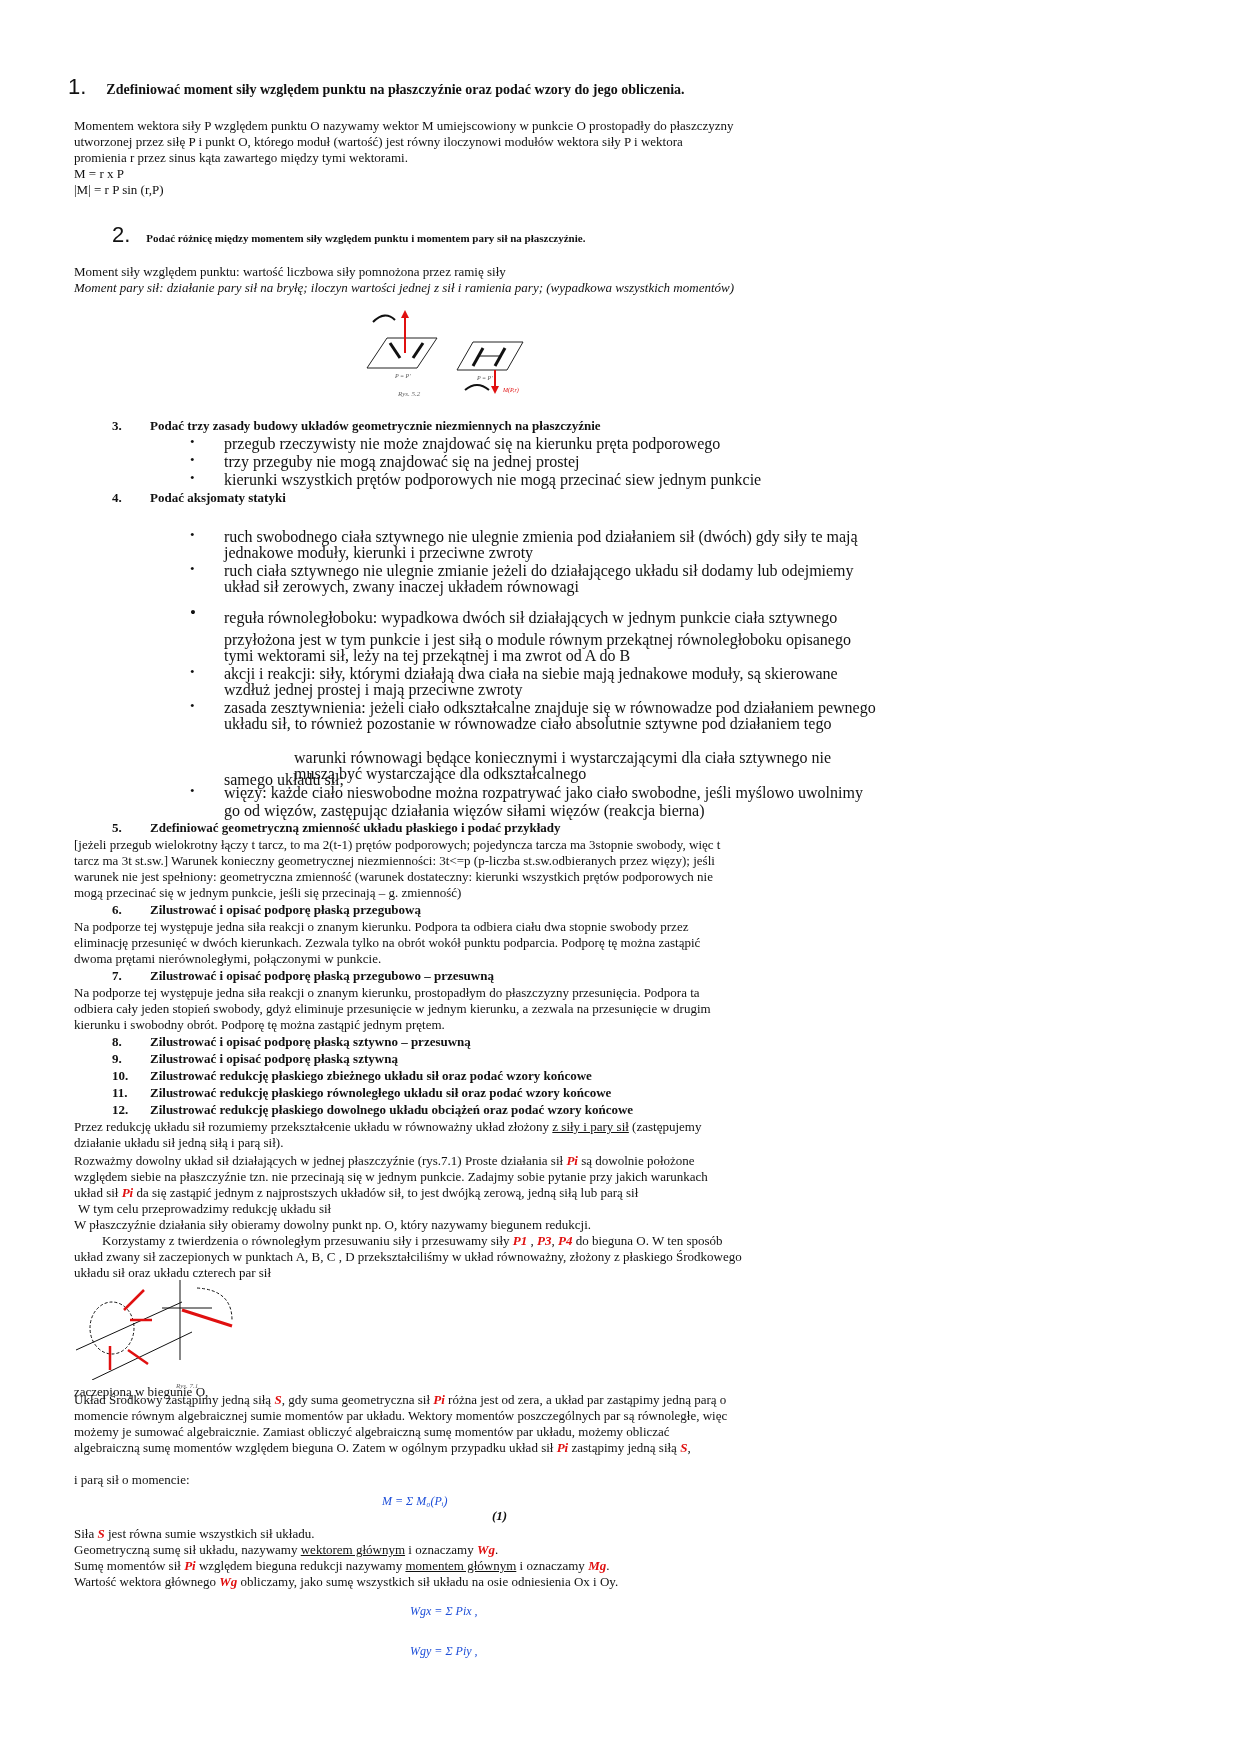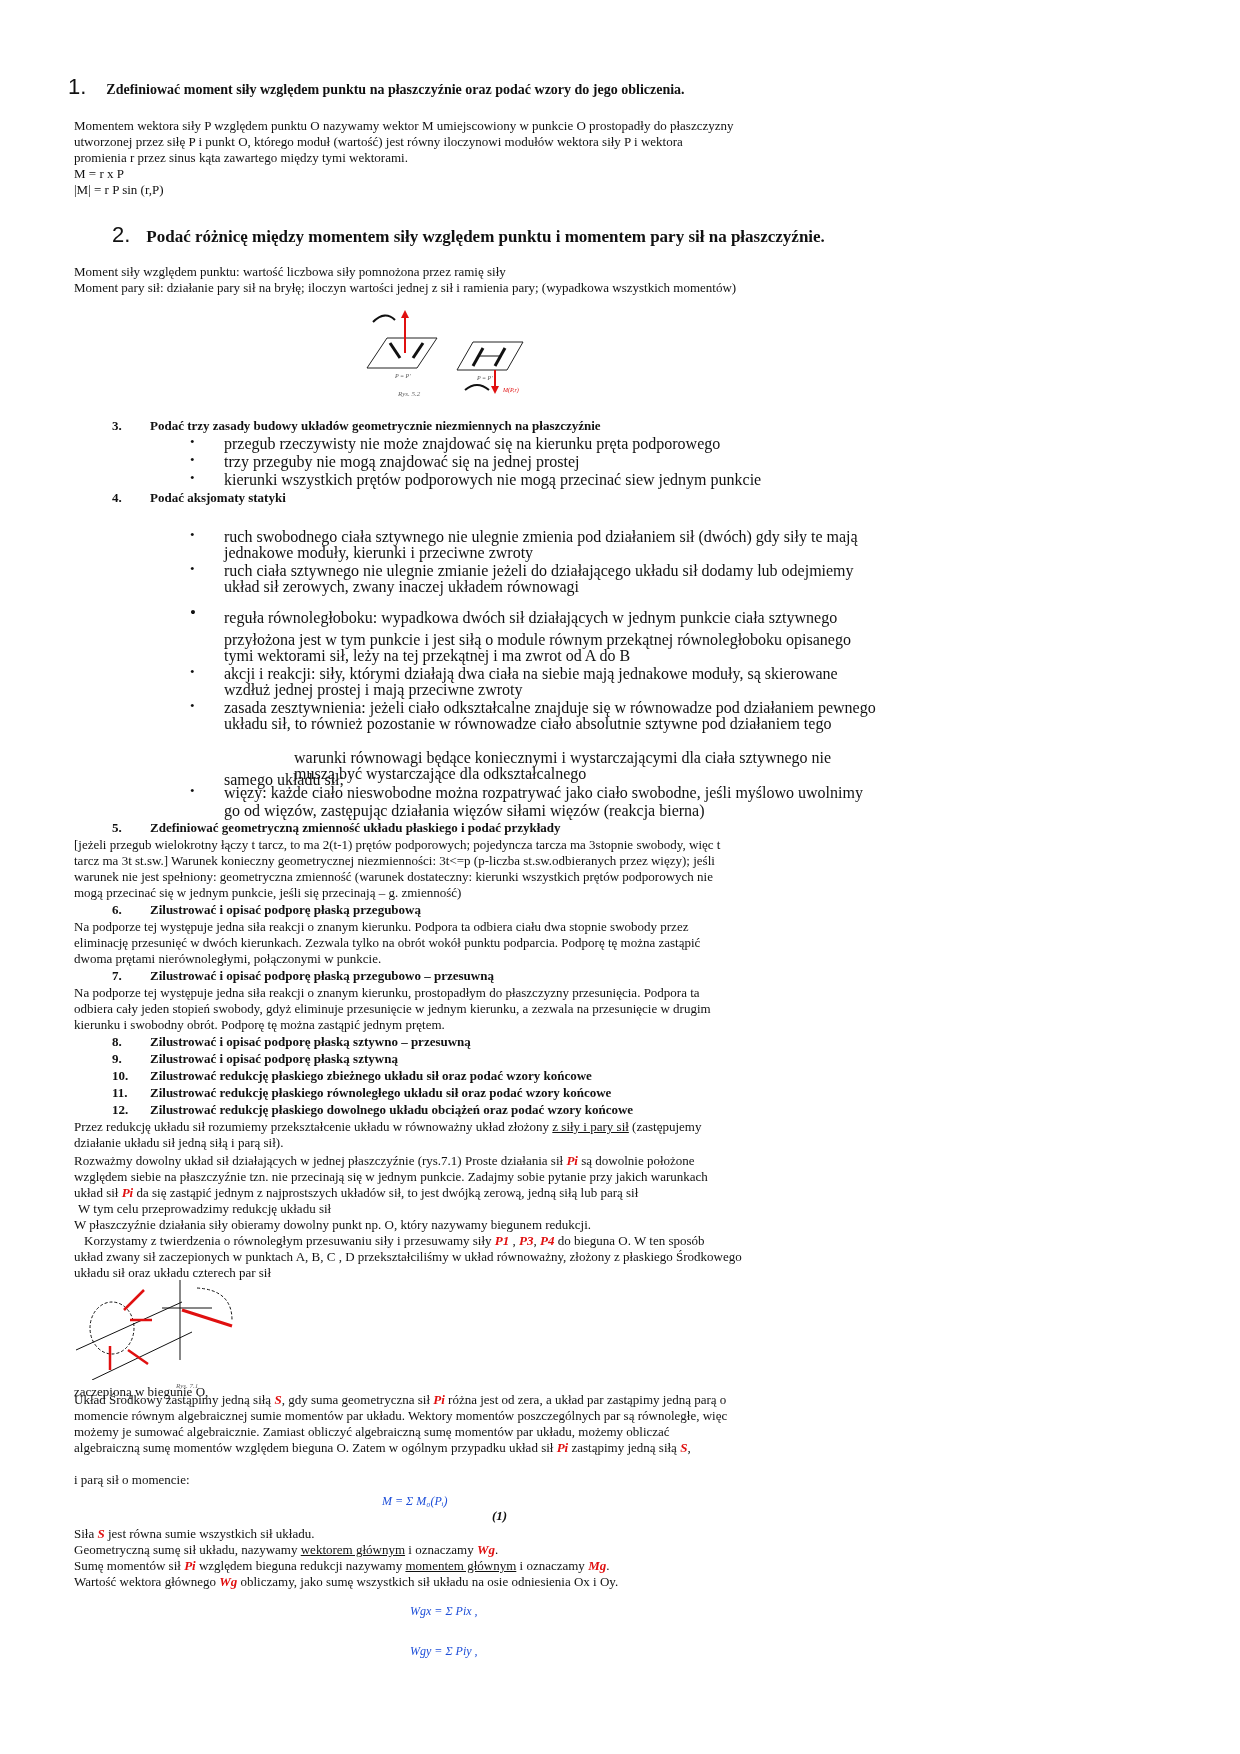--- a/index.html
+++ b/index.html
@@ -25,24 +25,24 @@
   <span class="b" style="font-size:14px;margin-left:16px;">Zdefiniować moment siły względem punktu na płaszczyźnie oraz podać wzory do jego obliczenia.</span>
 </div>
 <div class="line" style="top:118px;">Momentem wektora siły P względem punktu O nazywamy wektor M umiejscowiony w punkcie O prostopadły do płaszczyzny</div>
 <div class="line" style="top:134px;">utworzonej przez siłę P i punkt O, którego moduł (wartość) jest równy iloczynowi modułów wektora siły P i wektora</div>
 <div class="line" style="top:150px;">promienia r przez sinus kąta zawartego między tymi wektorami.</div>
 <div class="line" style="top:166px;">M = r x P</div>
 <div class="line" style="top:182px;">|M| = r P sin (r,P)</div>
 
 <div class="abs" style="left:112px;top:222px;">
   <span class="num-big">2.</span>
-  <span class="b" style="font-size:17px;margin-left:12px;">Podać różnicę między momentem siły względem punktu i momentem pary sił na płaszczyźnie.</span>
+  <span class="b" style="font-size:11px;margin-left:12px;">Podać różnicę między momentem siły względem punktu i momentem pary sił na płaszczyźnie.</span>
 </div>
 <div class="line" style="top:264px;">Moment siły względem punktu: wartość liczbowa siły pomnożona przez ramię siły</div>
-<div class="line" style="top:280px;">Moment pary sił: działanie pary sił na bryłę; iloczyn wartości jednej z sił i ramienia pary; (wypadkowa wszystkich momentów)</div>
+<div class="line" style="top:280px;font-style:italic;">Moment pary sił: działanie pary sił na bryłę; iloczyn wartości jednej z sił i ramienia pary; (wypadkowa wszystkich momentów)</div>
 
 <svg class="abs" style="left:355px;top:308px;" width="180" height="92">
   <polygon points="12,60 62,60 82,30 32,30" fill="none" stroke="#222" stroke-width="1"></polygon>
   <line x1="45" y1="50" x2="35" y2="35" stroke="#111" stroke-width="3"></line>
   <line x1="58" y1="50" x2="68" y2="35" stroke="#111" stroke-width="3"></line>
   <line x1="50" y1="45" x2="50" y2="8" stroke="#e01010" stroke-width="2"></line>
   <polygon points="46,10 54,10 50,2" fill="#e01010"></polygon>
   <path d="M18,14 Q30,2 40,12" fill="none" stroke="#111" stroke-width="2"></path>
   <polygon points="102,62 152,62 168,34 118,34" fill="none" stroke="#222" stroke-width="1"></polygon>
   <line x1="118" y1="58" x2="128" y2="40" stroke="#111" stroke-width="3"></line>
@@ -133,21 +133,21 @@
 <div class="line" style="top:1135px;">działanie układu sił jedną siłą i parą sił).</div>
 <div class="line" style="top:1153px;">
   <span>Rozważmy dowolny układ sił działających w jednej płaszczyźnie (rys.7.1) Proste działania sił </span><span class="red">Pi</span><span> są dowolnie położone</span>
 </div>
 <div class="line" style="top:1169px;">względem siebie na płaszczyźnie tzn. nie przecinają się w jednym punkcie. Zadajmy sobie pytanie przy jakich warunkach</div>
 <div class="line" style="top:1185px;">
   <span>układ sił </span><span class="red">Pi</span><span> da się zastąpić jednym z najprostszych układów sił, to jest dwójką zerową, jedną siłą  lub parą sił</span>
 </div>
 <div class="line" style="top:1201px;left:78px;">W tym celu przeprowadzimy redukcję układu sił</div>
 <div class="line" style="top:1217px;">W płaszczyźnie działania siły obieramy dowolny punkt np. O, który nazywamy biegunem redukcji.</div>
-<div class="line" style="top:1233px;left:84px;">
+<div class="line" style="top:1233px;left:102px;">
   <span>Korzystamy z twierdzenia o równoległym przesuwaniu siły i przesuwamy  siły </span><span class="red">P1</span><span> , </span><span class="red">P3</span><span>, </span><span class="red">P4</span><span> do bieguna O. W ten sposób</span>
 </div>
 <div class="line" style="top:1249px;">układ zwany sił zaczepionych w punktach A, B, C , D przekształciliśmy w układ równoważny, złożony z płaskiego Środkowego</div>
 <div class="line" style="top:1265px;">układu sił oraz układu czterech par sił</div>
 
 <svg class="abs" style="left:72px;top:1280px;" width="200" height="100">
   <line x1="4" y1="70" x2="110" y2="22" stroke="#111" stroke-width="1"></line>
   <line x1="20" y1="100" x2="120" y2="52" stroke="#111" stroke-width="1"></line>
   <ellipse cx="40" cy="48" rx="22" ry="26" fill="none" stroke="#111" stroke-width="1" stroke-dasharray="3,2"></ellipse>
   <line x1="52" y1="30" x2="72" y2="10" stroke="#e01010" stroke-width="2.5"></line>

